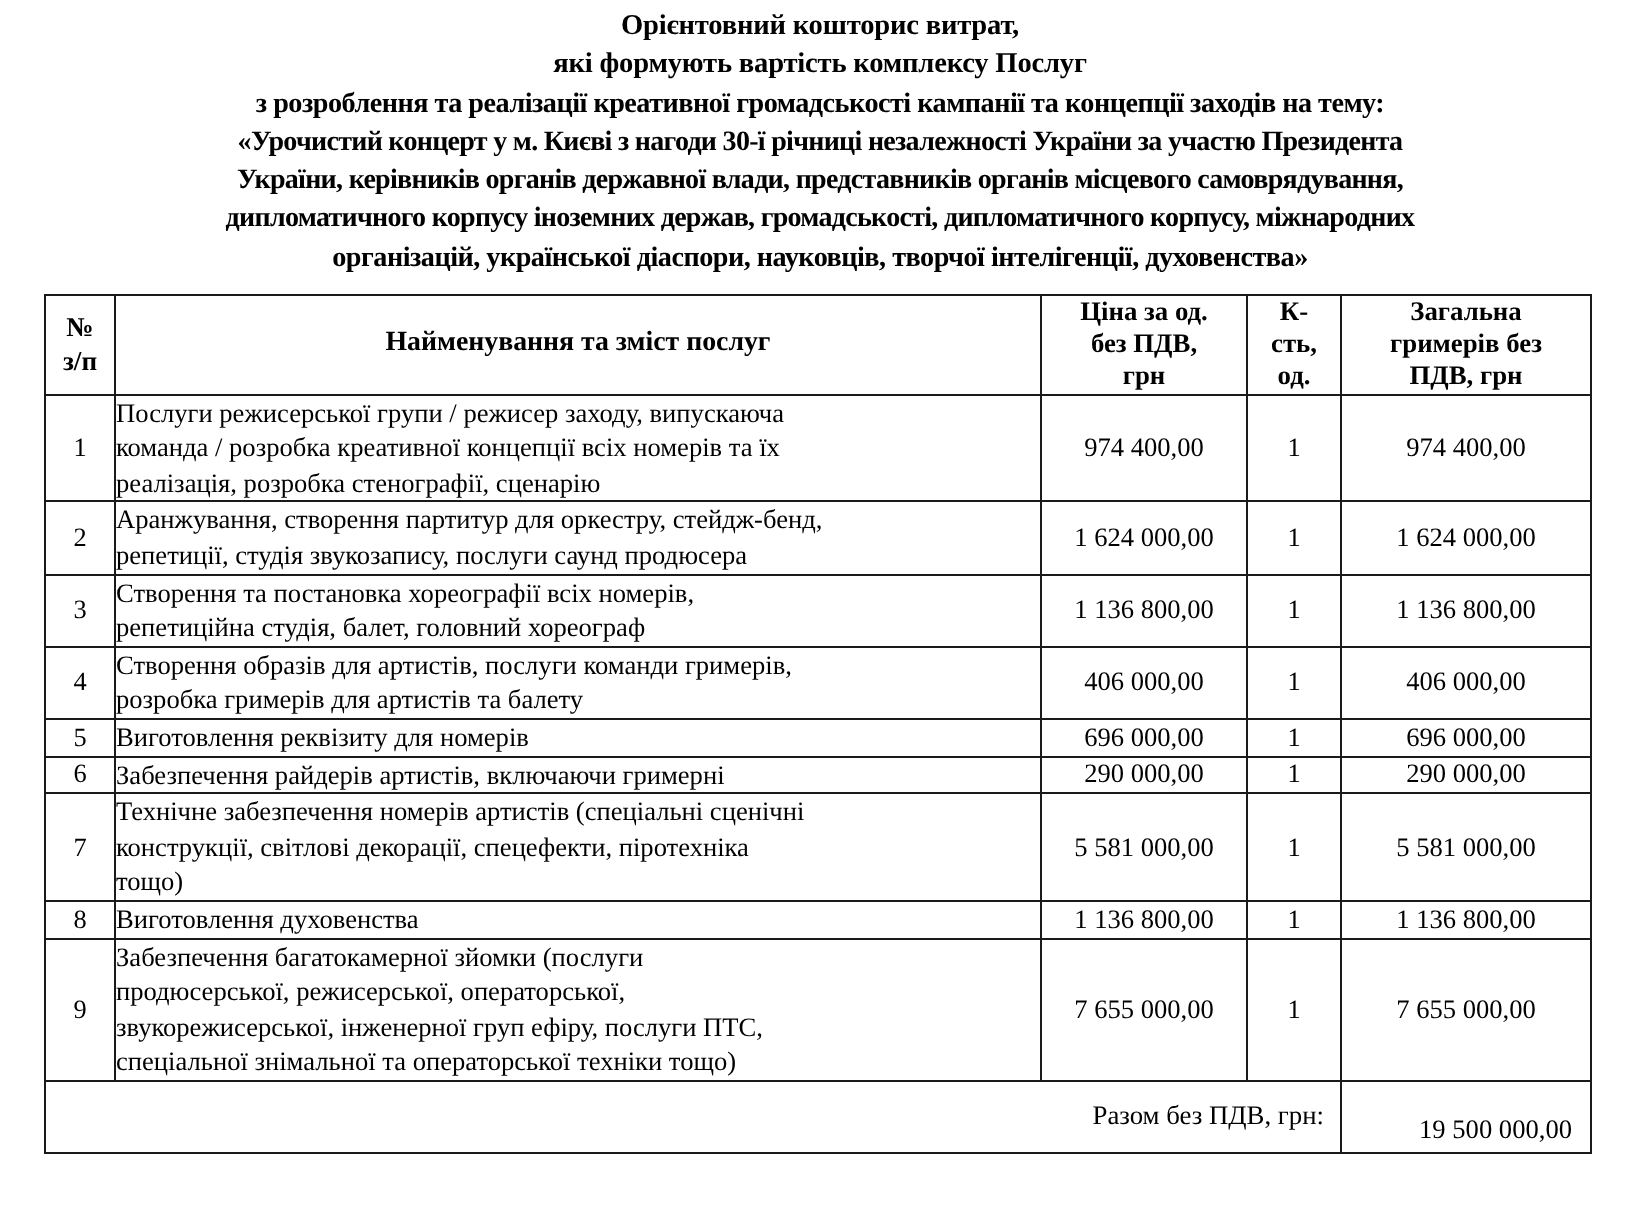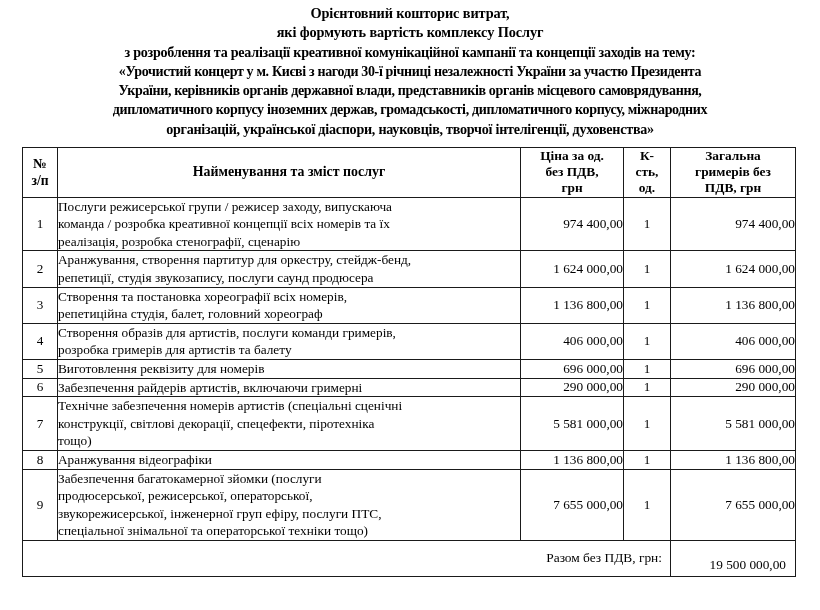--- a/index.html
+++ b/index.html
@@ -83,21 +83,21 @@
     text-align: center;
     font-size: 13.2px;
   }
   td.cell-name {
     text-align: left;
     padding: 2px 4px 2px 7px;
     line-height: 17.6px;
     font-size: 13.3px;
   }
   td.cell-price, td.cell-total {
-    text-align: right;
+    text-align: center;
     padding-right: 9px;
     font-size: 13.3px;
     white-space: nowrap;
   }
   td.cell-qty {
     text-align: center;
     font-size: 13.2px;
   }
   td.cell-name .nm-line { display: block; white-space: nowrap; }
 
@@ -115,21 +115,21 @@
   }
 </style>
 </head>
 <body>
 
 <div class="page">
 
   <div class="title-block">
     <div class="title-line">Орієнтовний кошторис витрат,</div>
     <div class="title-line">які формують вартість комплексу Послуг</div>
-    <div class="title-line wide">з розроблення та реалізації креативної комунікаційної кампанії та концепції заходів на тему:</div>
+    <div class="title-line wide">з розроблення та реалізації креативної громадськості кампанії та концепції заходів на тему:</div>
     <div class="title-line widest">«Урочистий концерт у м. Києві з нагоди 30-ї річниці незалежності України за участю Президента</div>
     <div class="title-line widest">України, керівників органів державної влади, представників органів місцевого самоврядування,</div>
     <div class="title-line widest">дипломатичного корпусу іноземних держав, громадськості, дипломатичного корпусу, міжнародних</div>
     <div class="title-line wide">організацій, української діаспори, науковців, творчої інтелігенції, духовенства»</div>
   </div>
 
   <div class="table-wrap">
     <table class="estimate">
       <colgroup>
         <col class="c-num">
@@ -229,21 +229,21 @@
               <span class="nm-line">конструкції, світлові декорації, спецефекти, піротехніка</span>
               <span class="nm-line">тощо)</span>
             </td>
             <td class="cell-price">5 581 000,00</td>
             <td class="cell-qty">1</td>
             <td class="cell-total">5 581 000,00</td>
           </tr>
           <tr>
             <td class="cell-num">8</td>
             <td class="cell-name">
-              <span class="nm-line">Аранжування відеографіки</span>
+              <span class="nm-line">Виготовлення духовенства</span>
             </td>
             <td class="cell-price">1 136 800,00</td>
             <td class="cell-qty">1</td>
             <td class="cell-total">1 136 800,00</td>
           </tr>
           <tr>
             <td class="cell-num">9</td>
             <td class="cell-name">
               <span class="nm-line">Забезпечення багатокамерної зйомки (послуги</span>
               <span class="nm-line">продюсерської, режисерської, операторської,</span>

